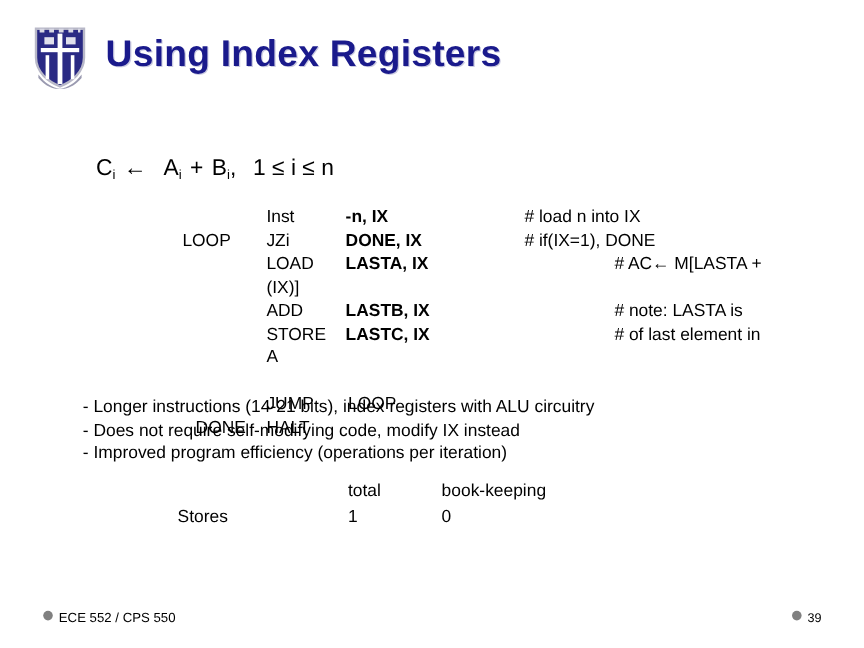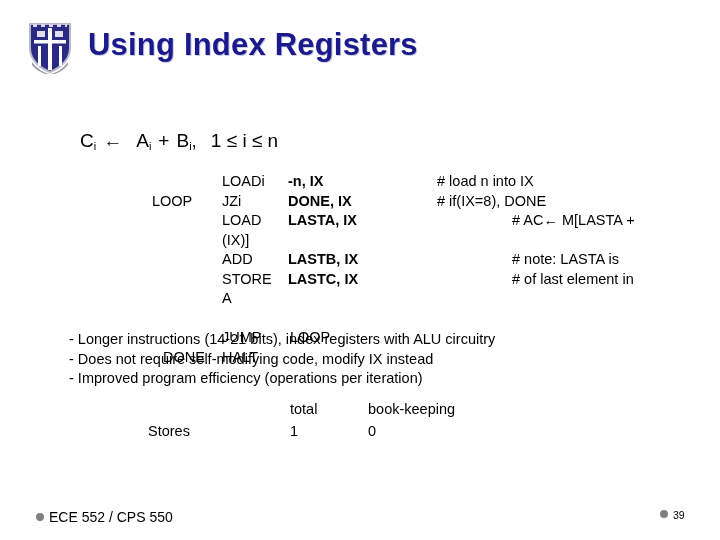--- a/index.html
+++ b/index.html
@@ -149,21 +149,21 @@
     display: inline-block;
     width: 8px; height: 8px;
     border-radius: 50%;
     background: #808080;
     margin-right: 5px;
     vertical-align: 1px;
   }
   #footer-left {
     position: absolute;
     left: 36px; top: 6px;
-    font-size: 14px;
+    font-size: 11px;
     color: #000000;
     white-space: nowrap;
   }
   #footer-page {
     position: absolute;
     left: 660px; top: 6px;
     font-size: 10.5px;
     color: #000000;
     white-space: nowrap;
   }
@@ -189,30 +189,30 @@
 
   <div id="slide-title">Using Index Registers</div>
 </div>
 
 <div id="formula-line"><span>C</span><sub>i</sub><span class="sp"></span><span>←</span><span class="sp"></span><span class="sp"></span><span>A</span><sub>i</sub><span class="sp"></span><span>+</span><span class="sp"></span><span>B</span><sub>i</sub><span>,</span><span class="sp"></span><span class="sp"></span><span>1 ≤ i ≤ n</span></div>
 
 <div id="code-block">
 
   <div class="code-row">
     <span class="col-label"></span>
-    <span class="col-op">LOADi</span>
+    <span class="col-op">Inst</span>
     <span class="col-arg">-n, IX</span>
     <span class="col-cmt"># load n into IX</span>
   </div>
 
   <div class="code-row">
     <span class="col-label">LOOP</span>
     <span class="col-op">JZi</span>
     <span class="col-arg">DONE, IX</span>
-    <span class="col-cmt"># if(IX=8), DONE</span>
+    <span class="col-cmt"># if(IX=1), DONE</span>
   </div>
 
   <div class="code-row">
     <span class="col-label"></span>
     <span class="col-op">LOAD</span>
     <span class="col-arg">LASTA, IX</span>
     <span class="col-cmt indent"># AC← M[LASTA +</span>
   </div>
 
   <div class="code-row">

